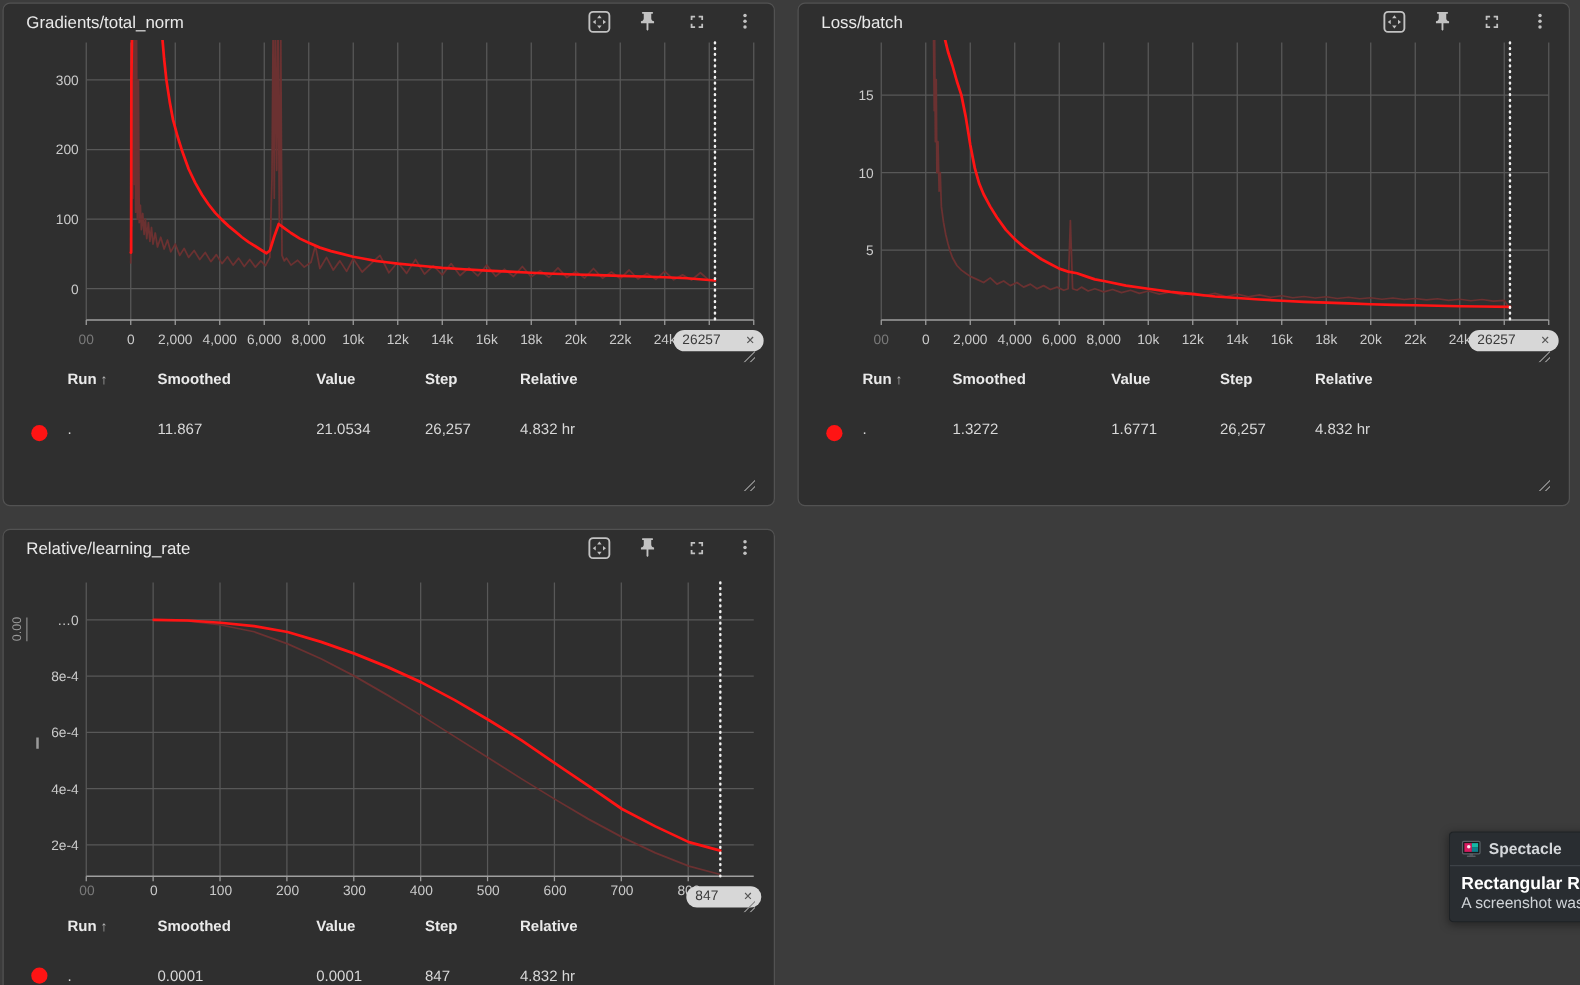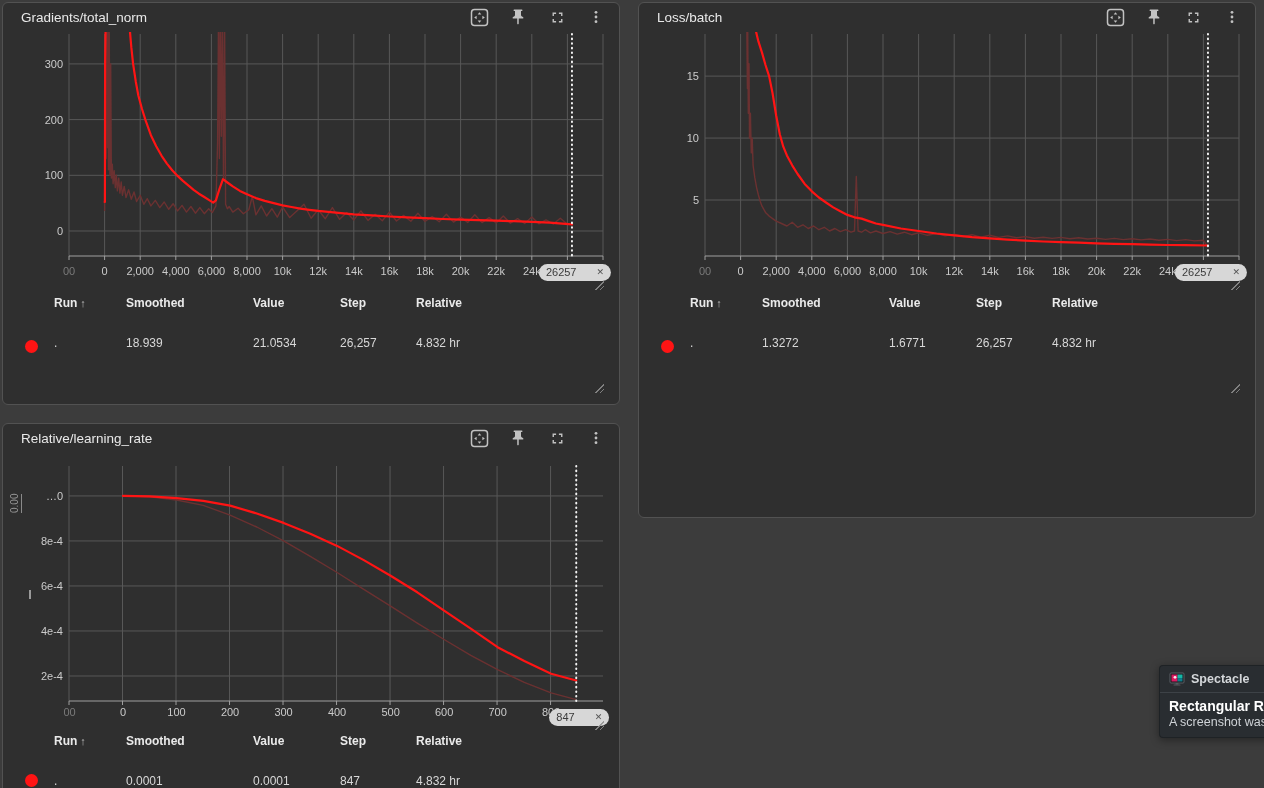--- a/index.html
+++ b/index.html
@@ -190,28 +190,28 @@
     <div class="resize-handle chart-resize" style="left: 590px; top: 276px;"></div>
     <div class="resize-handle card-resize" style="left: 590px; top: 379px;"></div>
 
     <div class="data-table" style="top: 293px;">
       <span class="th"><span>Run</span><span class="sort-arrow">↑</span></span>
       <span class="th">Smoothed</span>
       <span class="th">Value</span>
       <span class="th">Step</span>
       <span class="th">Relative</span>
       <span class="td">.</span>
-      <span class="td">18.939</span>
+      <span class="td">11.867</span>
       <span class="td">21.0534</span>
       <span class="td">26,257</span>
       <span class="td">4.832 hr</span>
     </div>
     <div class="run-dot" style="top: 337px; background: rgb(255, 20, 20);"></div>
   </section>
-<section class="card" style="left: 638px; top: 2px; width: 618px; height: 516px;">
+<section class="card" style="left: 638px; top: 2px; width: 618px; height: 403px;">
     <header class="card-header">
       <h2 class="card-title">Loss/batch</h2>
       <div class="card-actions">
         <button class="icon-btn" title="fit-to-data">
           <svg width="19" height="19" viewBox="0 0 19 19" fill="none" stroke="currentColor" stroke-width="1.5">
             <rect x="1.5" y="1.5" width="16" height="16" rx="3"></rect>
             <path d="M9.5 4.2 L7.7 6.6 H11.3 Z" fill="currentColor" stroke="none"></path>
             <path d="M9.5 14.8 L7.7 12.4 H11.3 Z" fill="currentColor" stroke="none"></path>
             <path d="M4.2 9.5 L6.6 7.7 V11.3 Z" fill="currentColor" stroke="none"></path>
             <path d="M14.8 9.5 L12.4 7.7 V11.3 Z" fill="currentColor" stroke="none"></path>

